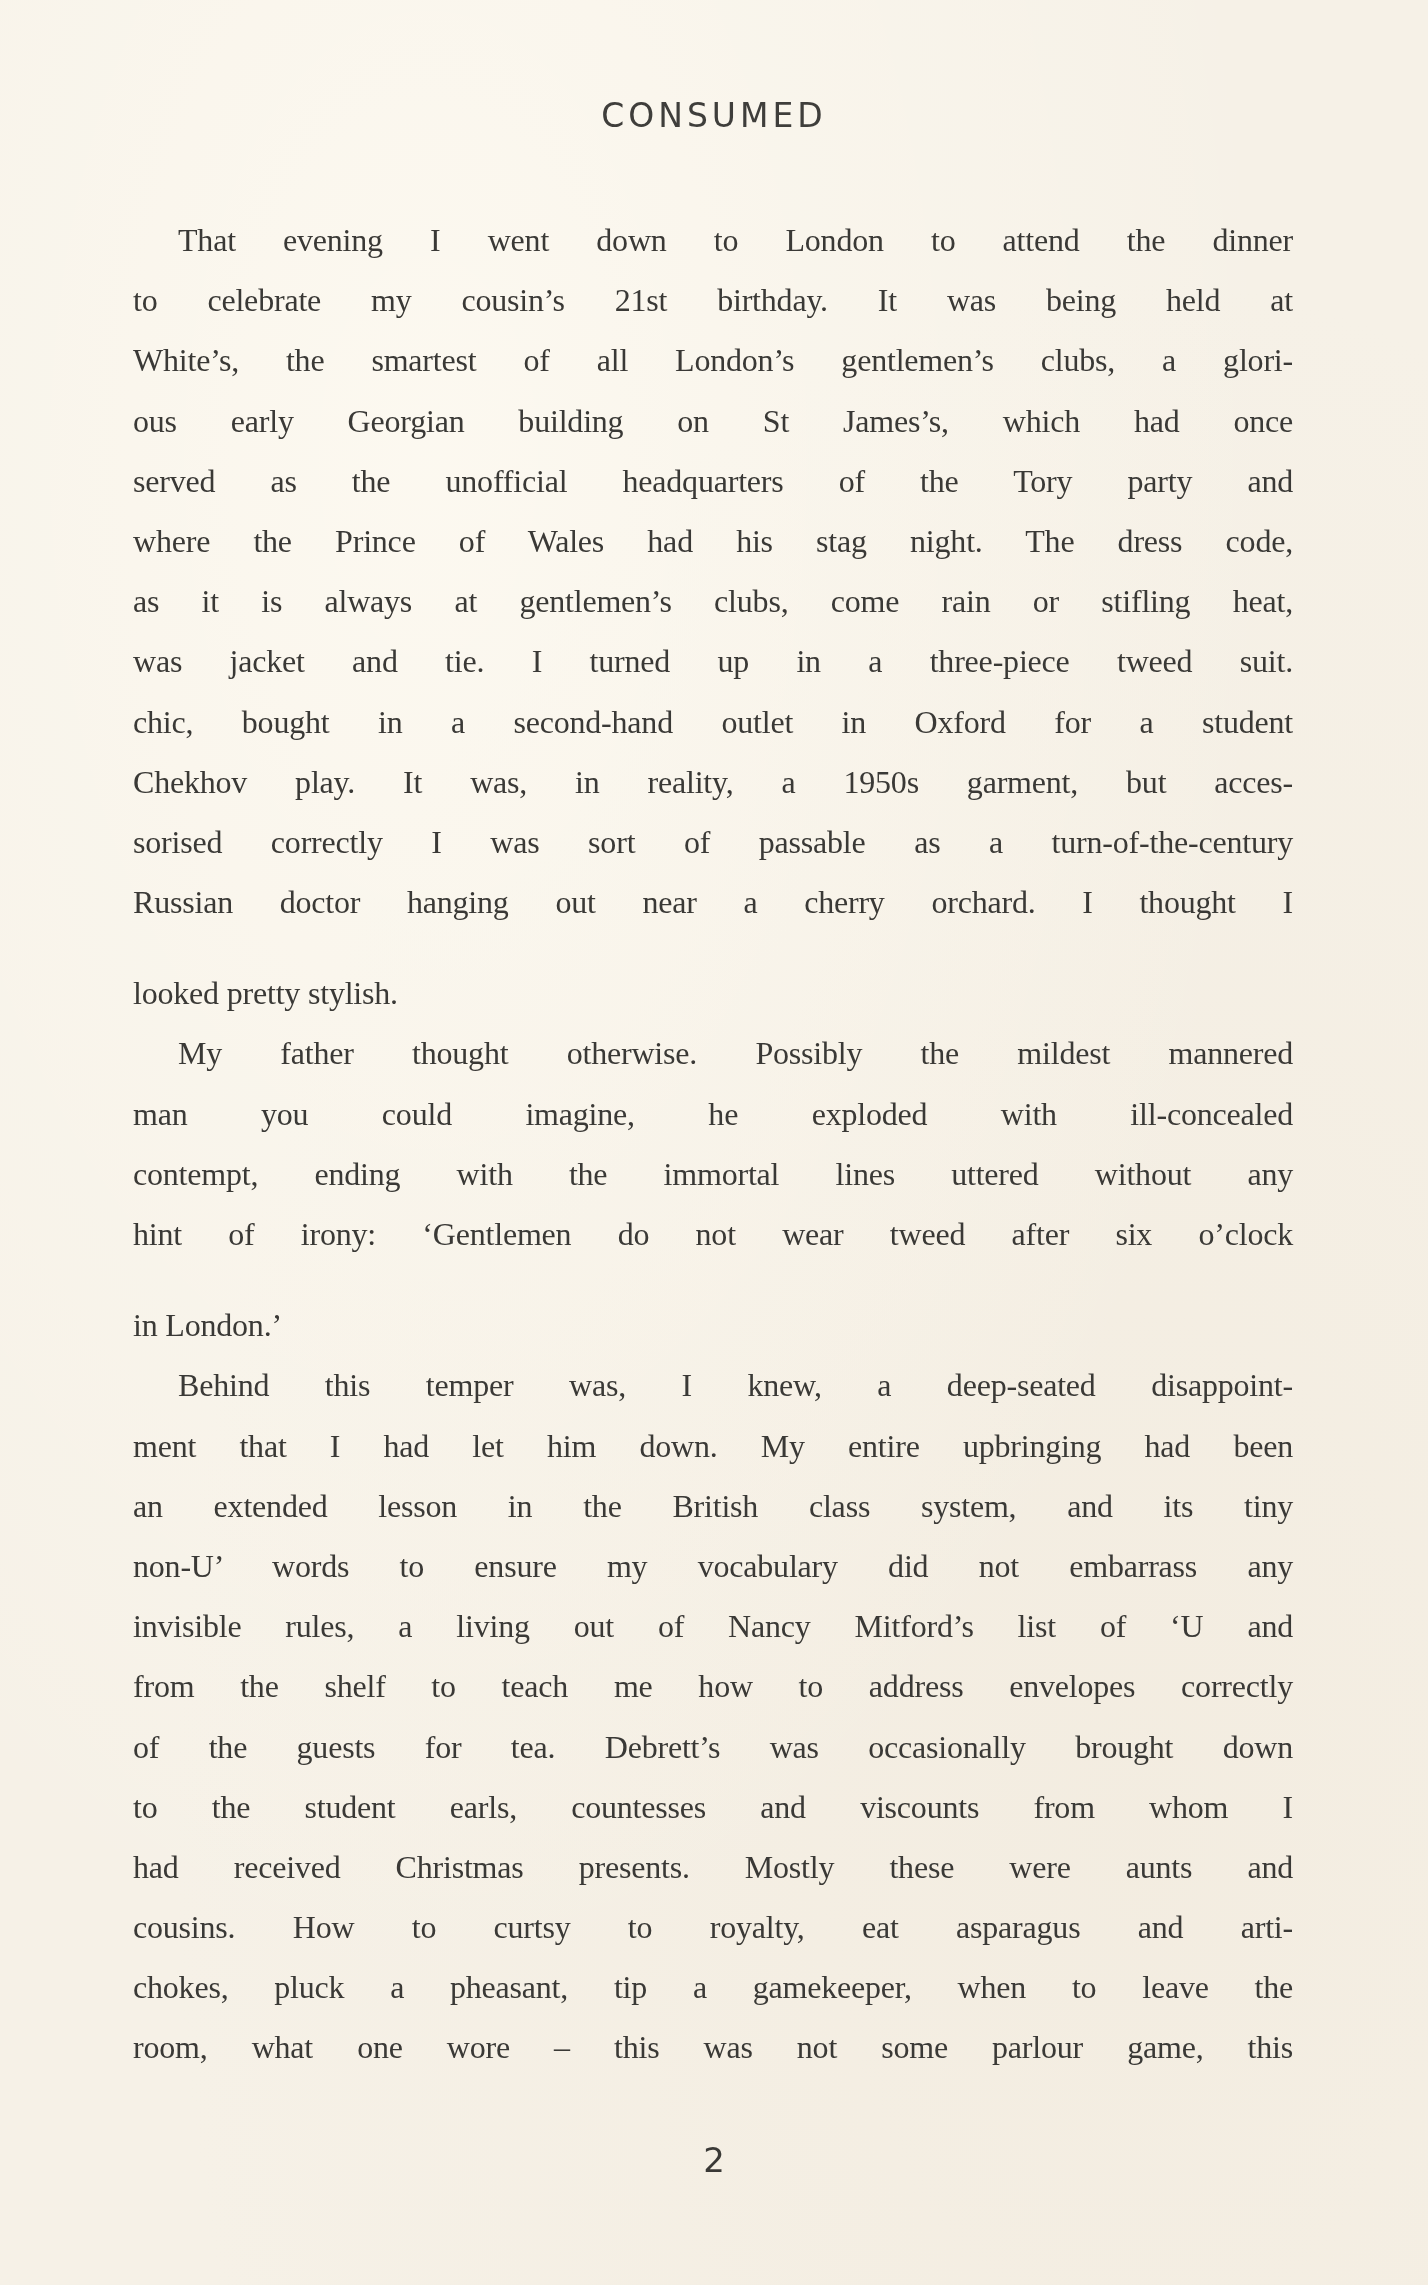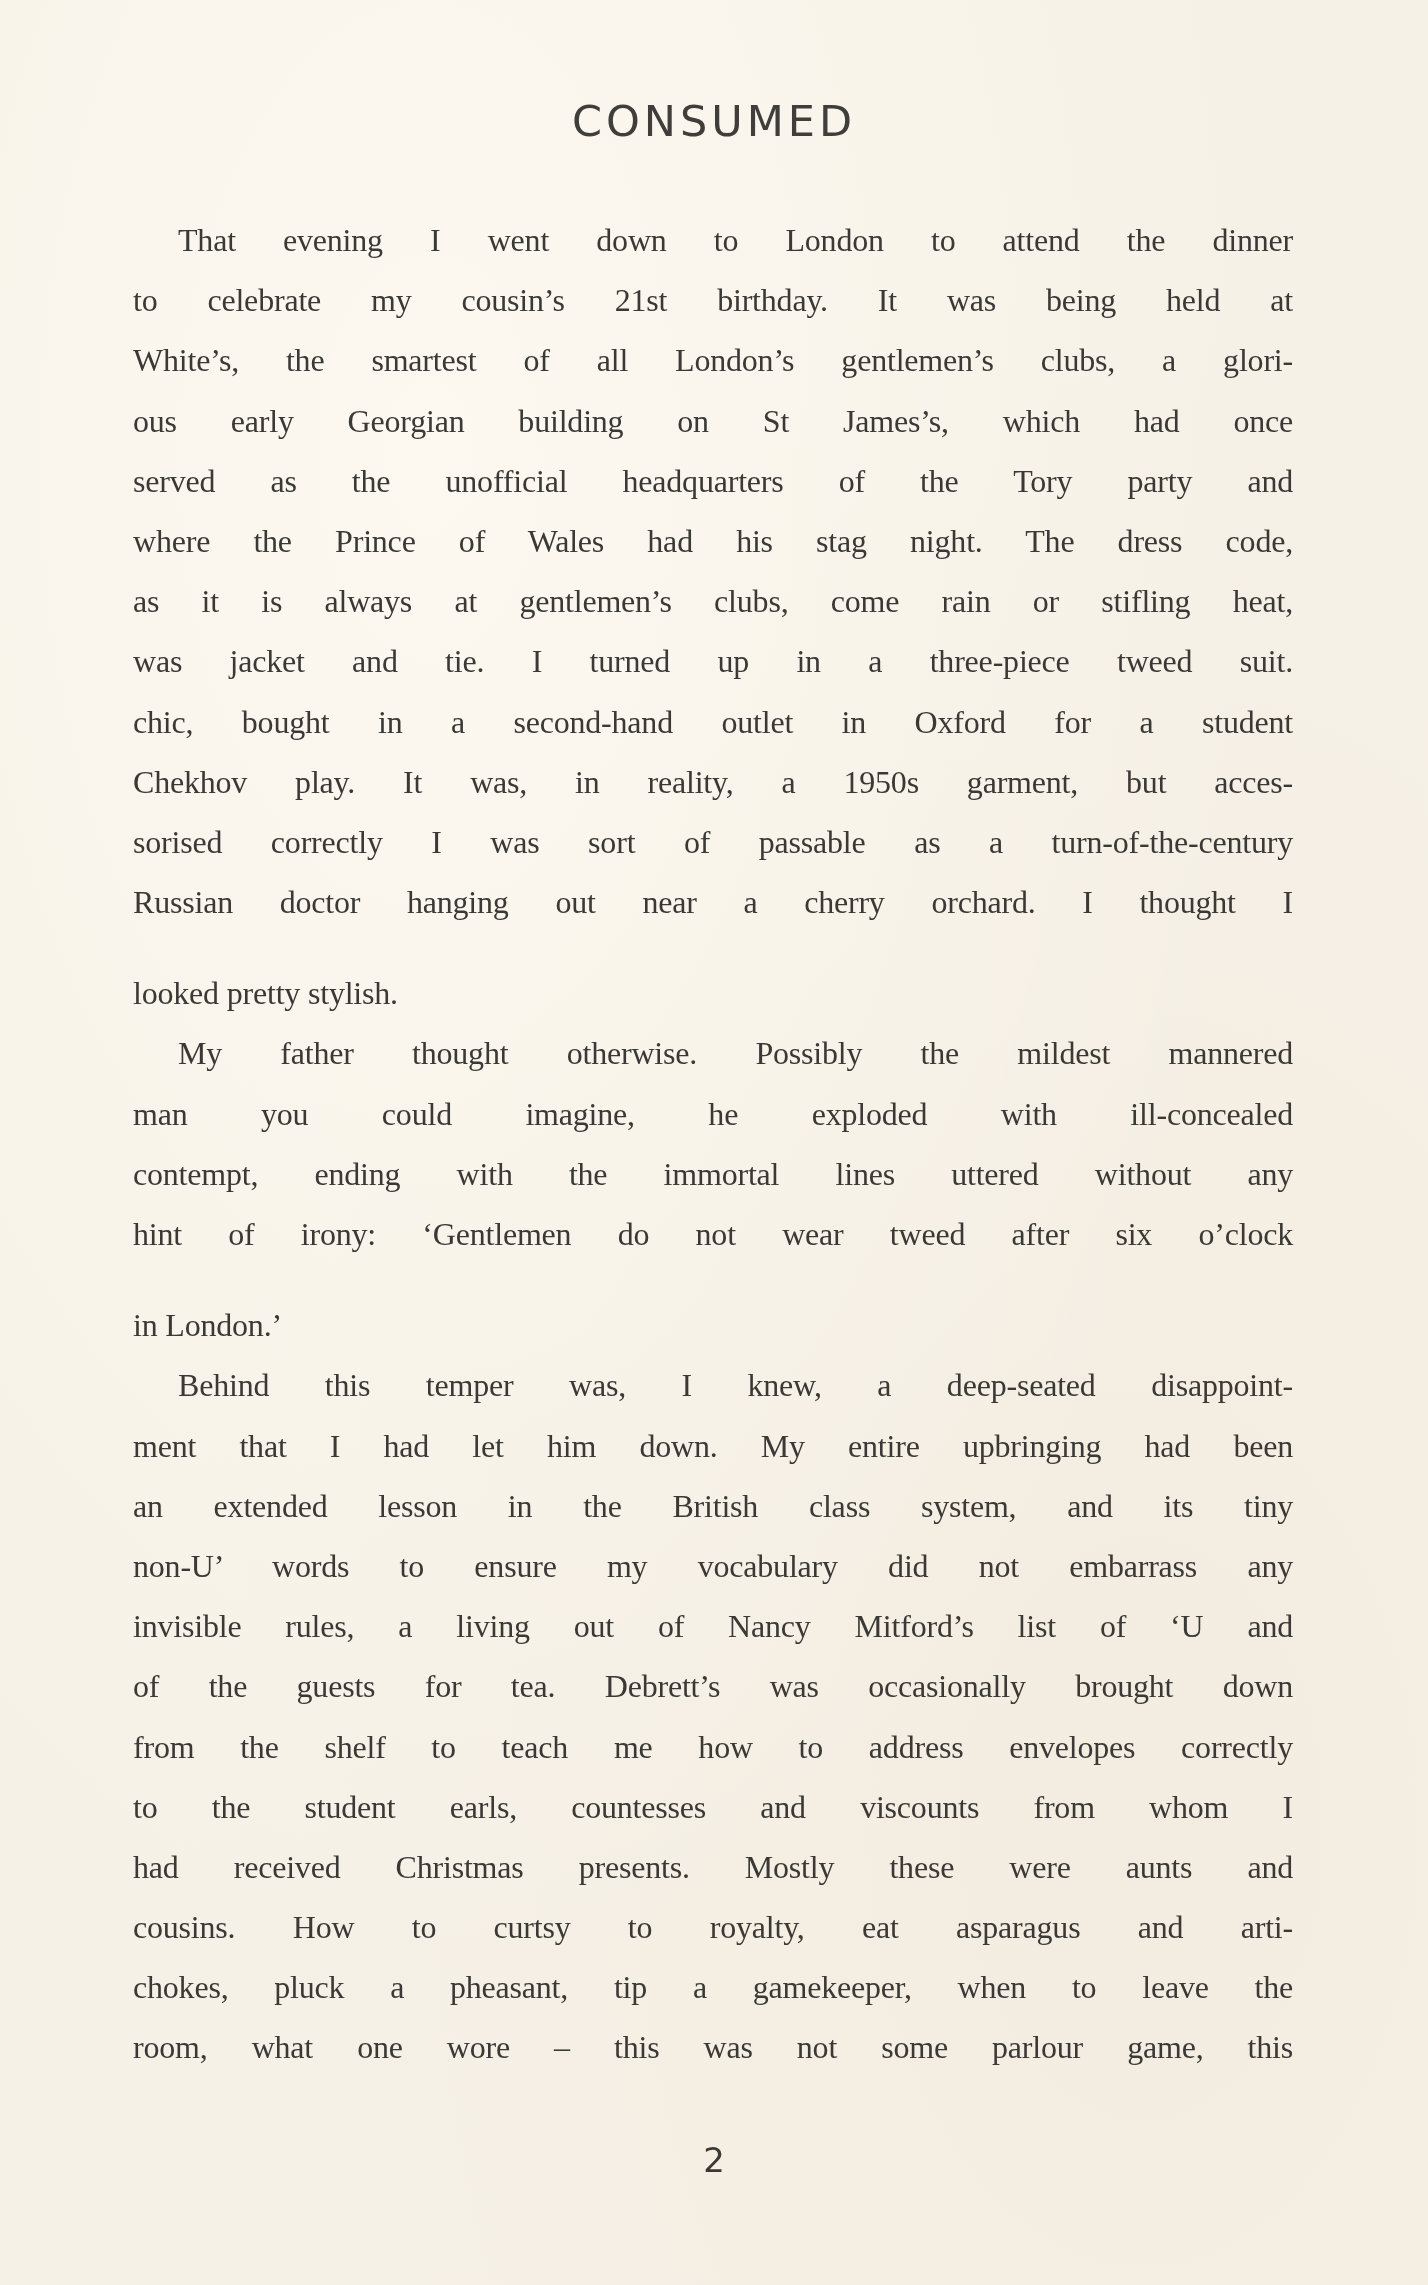--- a/index.html
+++ b/index.html
@@ -23,21 +23,21 @@
         radial-gradient(ellipse at 80% 80%, rgba(240,232,218,0.5), rgba(246,241,231,0) 60%),
         #f6f1e7;
     }
     .running-head {
       position: absolute;
       top: 96px;
       left: 0;
       width: 1428px;
       text-align: center;
       font-family: "DejaVu Sans", sans-serif;
-      font-size: 43px;
+      font-size: 33px;
       letter-spacing: 4px;
       color: #3f3e3b;
     }
     .body-text {
       position: absolute;
       top: 210px;
       left: 133px;
       width: 1160px;
       font-family: "Liberation Serif", serif;
       font-size: 32px;
@@ -112,22 +112,22 @@
       <span class="line">hint of irony: ‘Gentlemen do not wear tweed after six o’clock</span>
       <span class="line last">in London.’</span>
     </div>
 
     <div>
       <span class="line indent">Behind this temper was, I knew, a deep-seated disappoint-</span>
       <span class="line">ment that I had let him down. My entire upbringing had been</span>
       <span class="line">an extended lesson in the British class system, and its tiny</span>
       <span class="line">non-U’ words to ensure my vocabulary did not embarrass any</span>
       <span class="line">invisible rules, a living out of Nancy Mitford’s list of ‘U and</span>
+      <span class="line">from the shelf to teach me how to address envelopes correctly</span>
       <span class="line">of the guests for tea. Debrett’s was occasionally brought down</span>
-      <span class="line">from the shelf to teach me how to address envelopes correctly</span>
       <span class="line">to the student earls, countesses and viscounts from whom I</span>
       <span class="line">had received Christmas presents. Mostly these were aunts and</span>
       <span class="line">cousins. How to curtsy to royalty, eat asparagus and arti-</span>
       <span class="line">chokes, pluck a pheasant, tip a gamekeeper, when to leave the</span>
       <span class="line">room, what one wore – this was not some parlour game, this</span>
     </div>
 
   </div>
 
   <div class="page-number">2</div>

